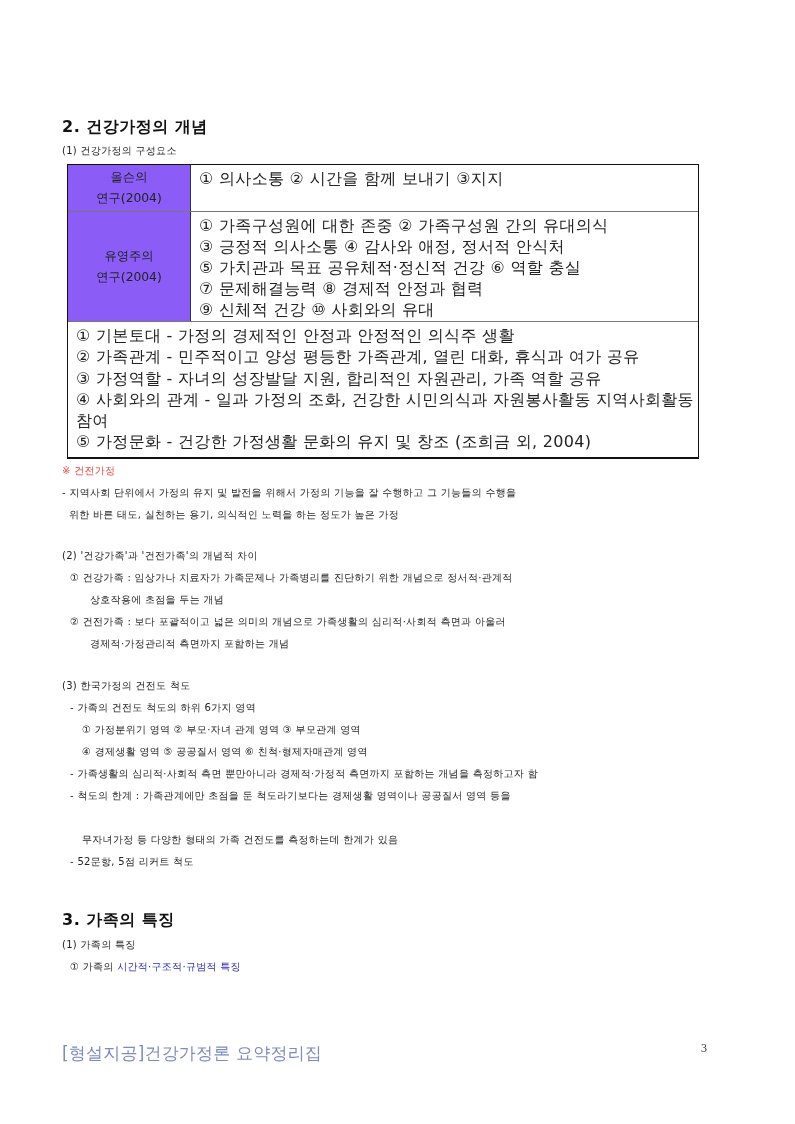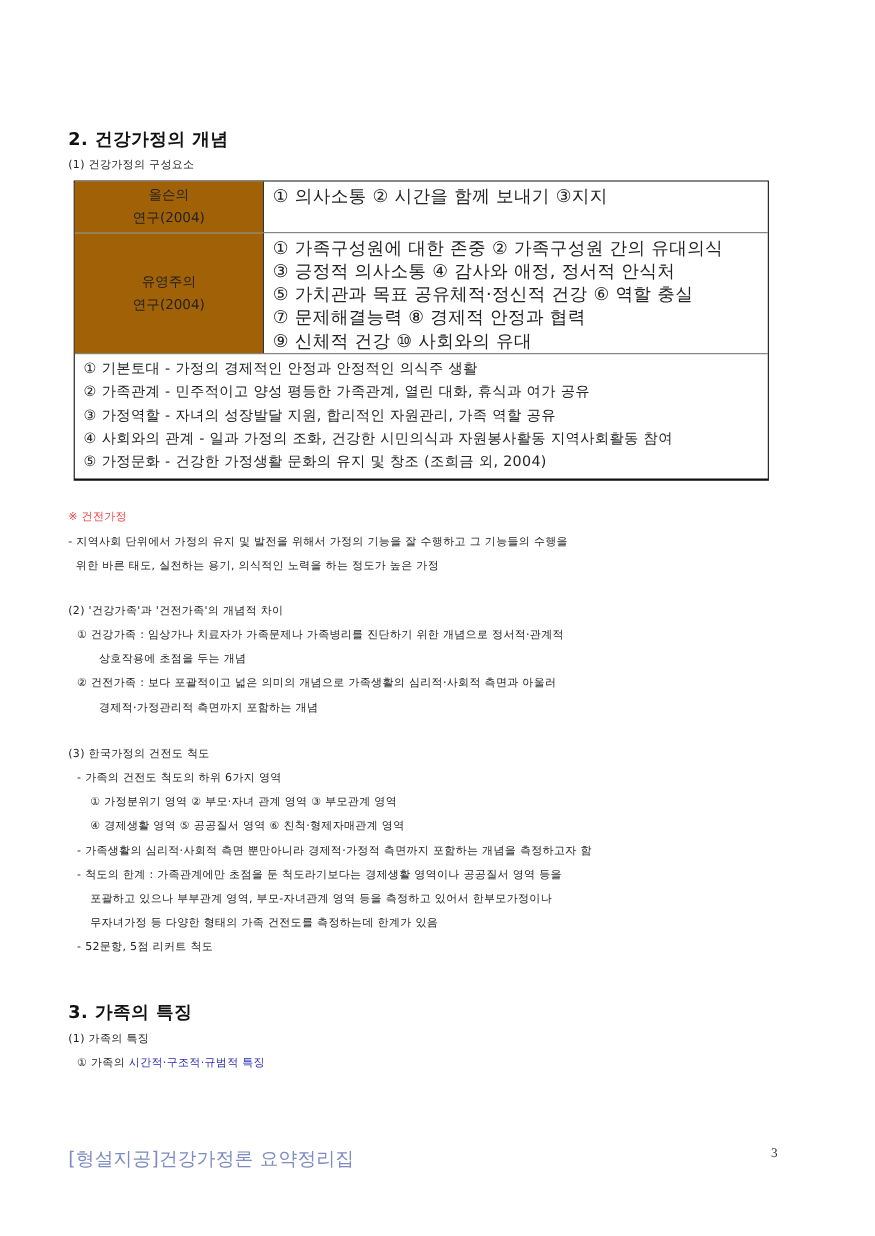--- a/index.html
+++ b/index.html
@@ -18,26 +18,26 @@
     
     .tbl {
       position: absolute; left: 67px; top: 164px; width: 632px;
       border: 1.5px solid #111111; border-bottom-width: 2px;
     }
     .row { display: flex; border-bottom: 1.5px solid #777777; }
     .row.last { border-bottom: none; }
     .row.r1 { height: 47px; }
     .row.r2 { height: 110px; }
     .cell-head {
-      width: 172px; background: #a16207; border-right: 1.2px solid #333333;
+      width: 123px; background: #8b5cf6; border-right: 1.2px solid #333333;
       display: flex; flex-direction: column; align-items: center; justify-content: center;
       font-size: 12.3px; line-height: 21px; color: #222222;
     }
     .cell-body { flex: 1; padding: 3px 0 0 8px; font-size: 16px; line-height: 21px; letter-spacing: 0.3px; }
-    .full-row { padding: 3px 0 4px 8px; font-size: 13px; line-height: 21.3px; letter-spacing: 0.3px; }
+    .full-row { padding: 3px 0 4px 8px; font-size: 16px; line-height: 21.3px; letter-spacing: 0.3px; }
 
     .footer-left { font-size: 17px; color: #7d8bc0; letter-spacing: 0.2px; }
     .footer-right { font-size: 12px; color: #333333; font-family: "Liberation Serif", serif; }
   </style>
 </head>
 <body>
 
 <div class="page">
 
   <div class="abs h2" style="left:62px; top:117px;">2. 건강가정의 개념</div>
@@ -86,21 +86,20 @@
   <div class="abs txt" style="left:90px; top:589px;">상호작용에 초점을 두는 개념</div>
   <div class="abs txt" style="left:70px; top:611px;">② 건전가족 : 보다 포괄적이고 넓은 의미의 개념으로 가족생활의 심리적·사회적 측면과 아울러</div>
   <div class="abs txt" style="left:90px; top:633px;">경제적·가정관리적 측면까지 포함하는 개념</div>
 
   <div class="abs txt" style="left:62px; top:675px;">(3) 한국가정의 건전도 척도</div>
   <div class="abs txt" style="left:70px; top:697px;">- 가족의 건전도 척도의 하위 6가지 영역</div>
   <div class="abs txt" style="left:82px; top:719px;">① 가정분위기 영역  ② 부모·자녀 관계 영역  ③ 부모관계 영역</div>
   <div class="abs txt" style="left:82px; top:741px;">④ 경제생활 영역  ⑤ 공공질서 영역  ⑥ 친척·형제자매관계 영역</div>
   <div class="abs txt" style="left:70px; top:763px;">- 가족생활의 심리적·사회적 측면 뿐만아니라 경제적·가정적 측면까지 포함하는 개념을 측정하고자 함</div>
   <div class="abs txt" style="left:70px; top:785px;">- 척도의 한계 : 가족관계에만 초점을 둔 척도라기보다는 경제생활 영역이나 공공질서 영역 등을</div>
-  <div class="abs txt" style="left:82px; top:807px;">포괄하고 있으나 부부관계 영역, 부모-자녀관계 영역 등을 측정하고 있어서 한부모가정이나</div>
   <div class="abs txt" style="left:82px; top:829px;">무자녀가정 등 다양한 형태의 가족 건전도를 측정하는데 한계가 있음</div>
   <div class="abs txt" style="left:70px; top:851px;">- 52문항, 5점 리커트 척도</div>
 
   <div class="abs h2" style="left:62px; top:910px;">3. 가족의 특징</div>
   <div class="abs txt" style="left:62px; top:934px;">(1) 가족의 특징</div>
   <div class="abs txt" style="left:70px; top:956px; white-space:pre;"><span>① 가족의 </span><span class="blue">시간적·구조적·규범적 특징</span></div>
 
   <div class="abs footer-left" style="left:62px; top:1042px;">[형설지공]건강가정론 요약정리집</div>
   <div class="abs footer-right" style="left:701px; top:1041px;">3</div>
 

